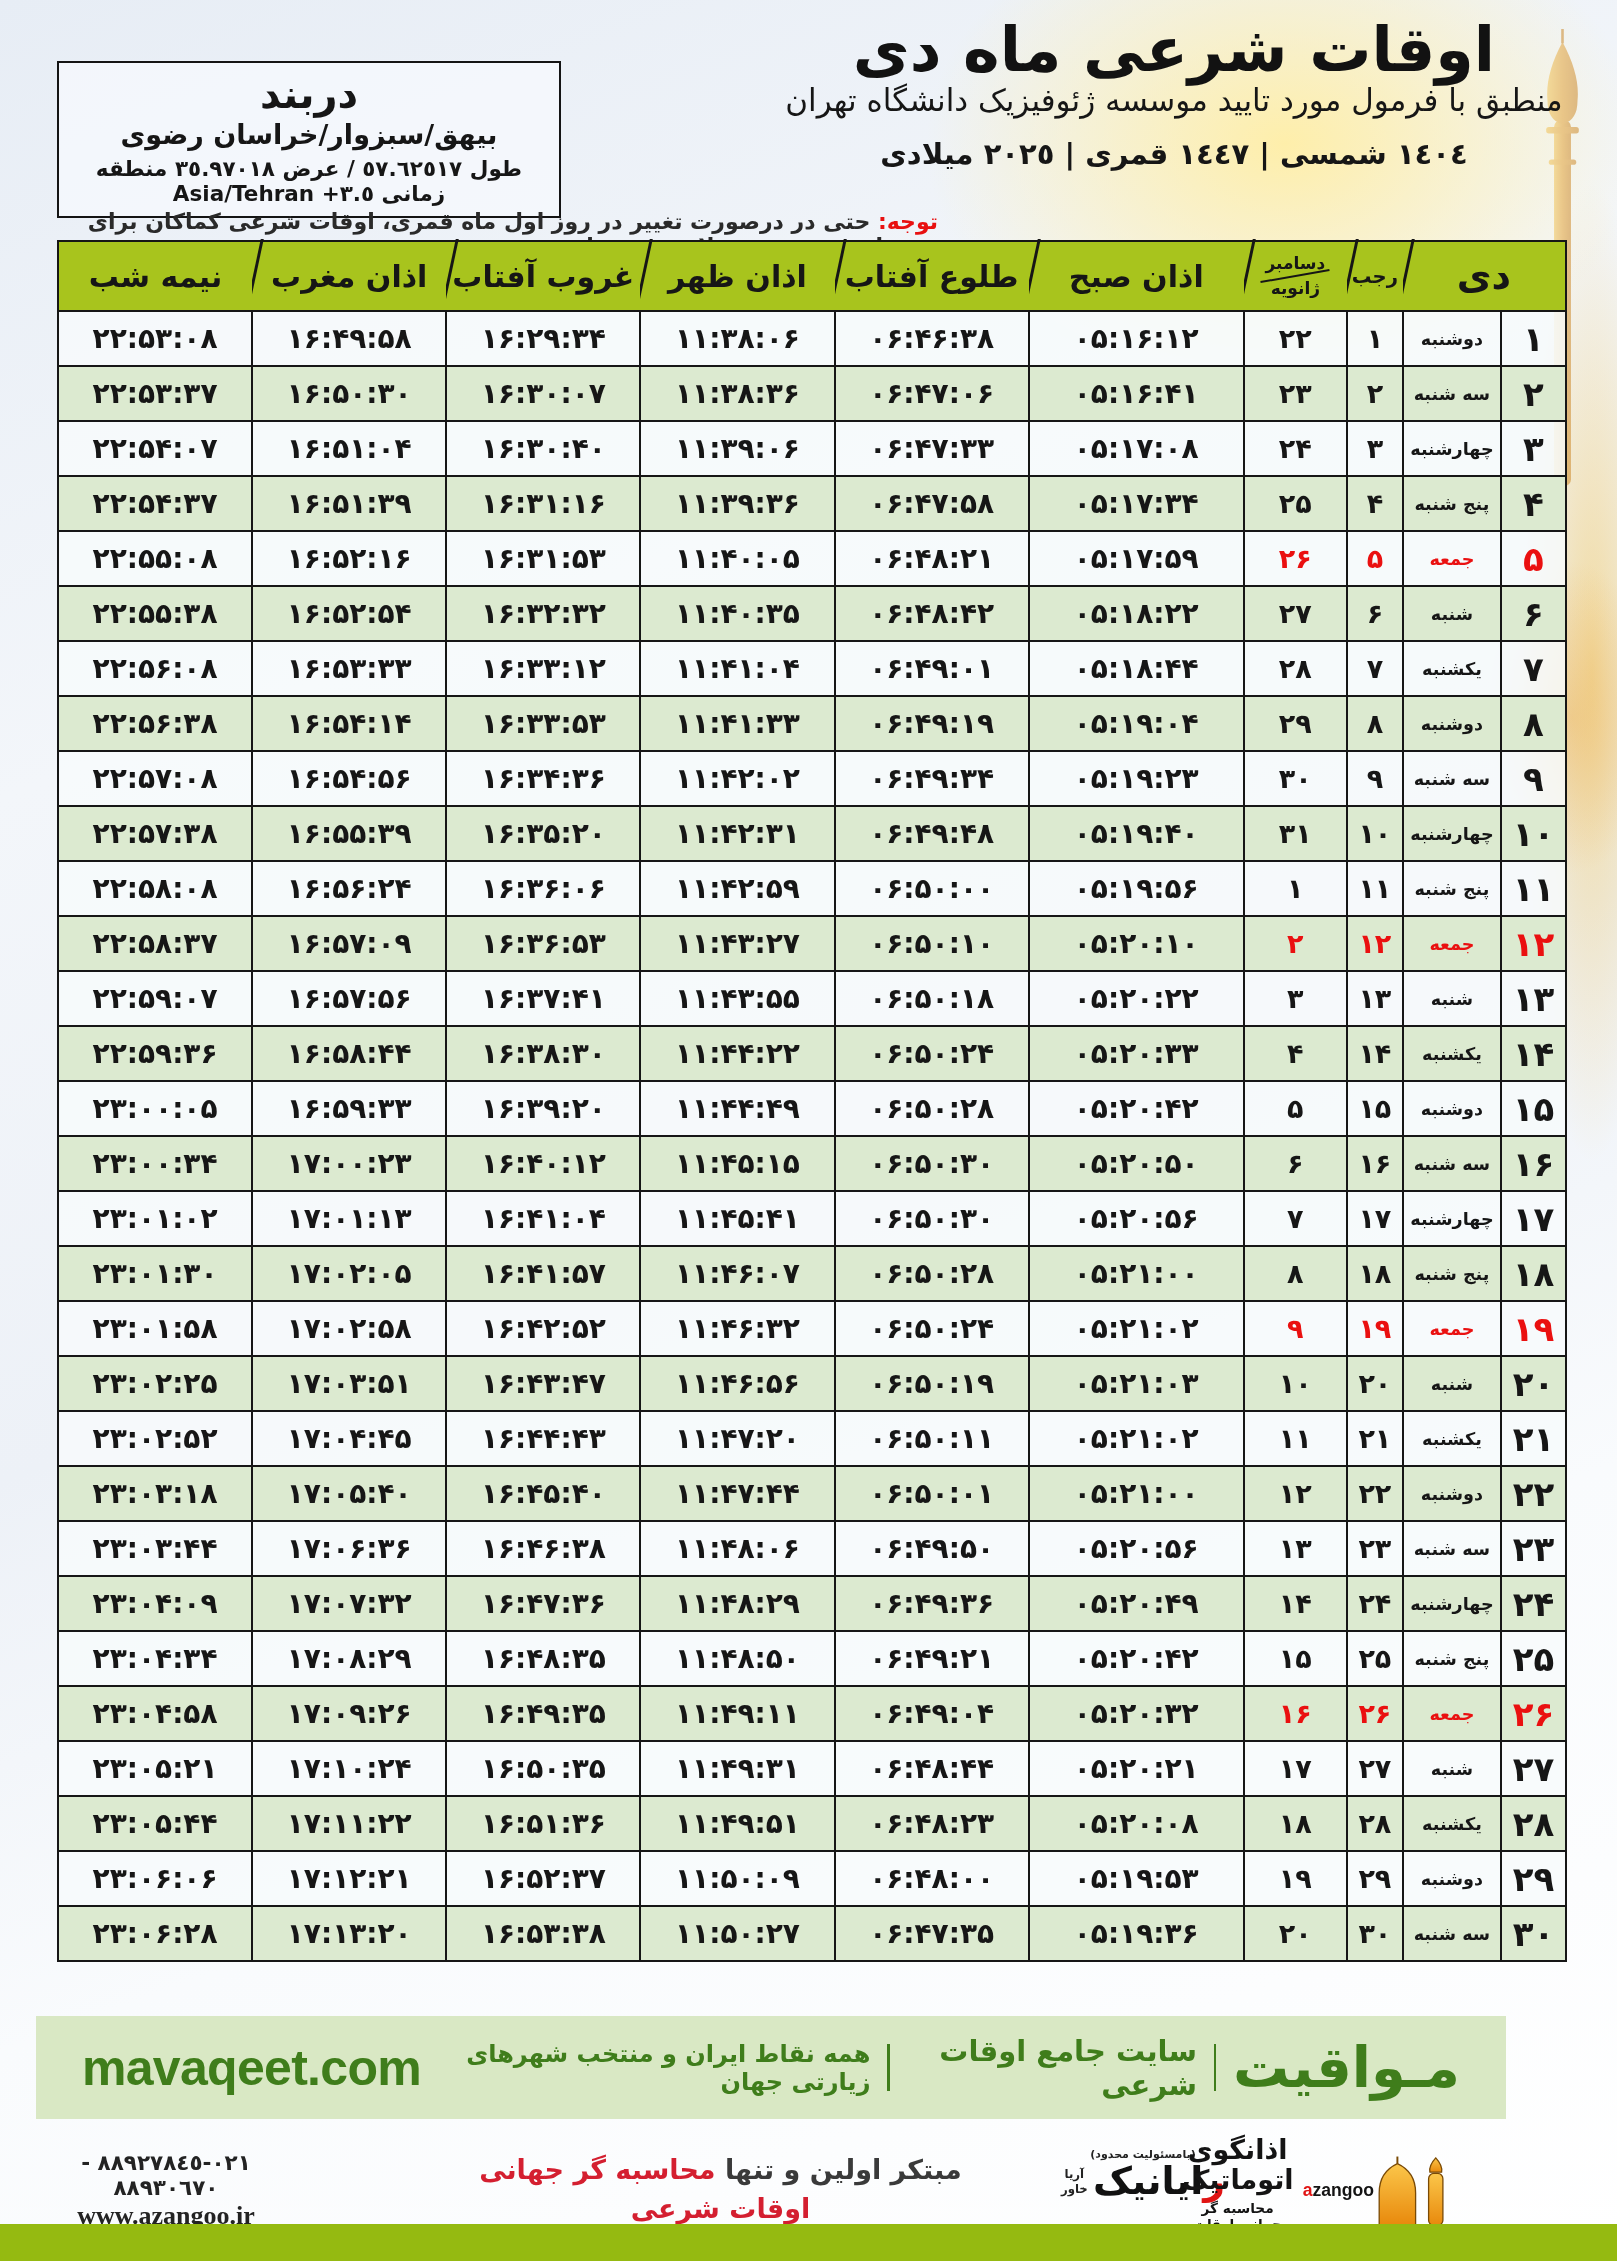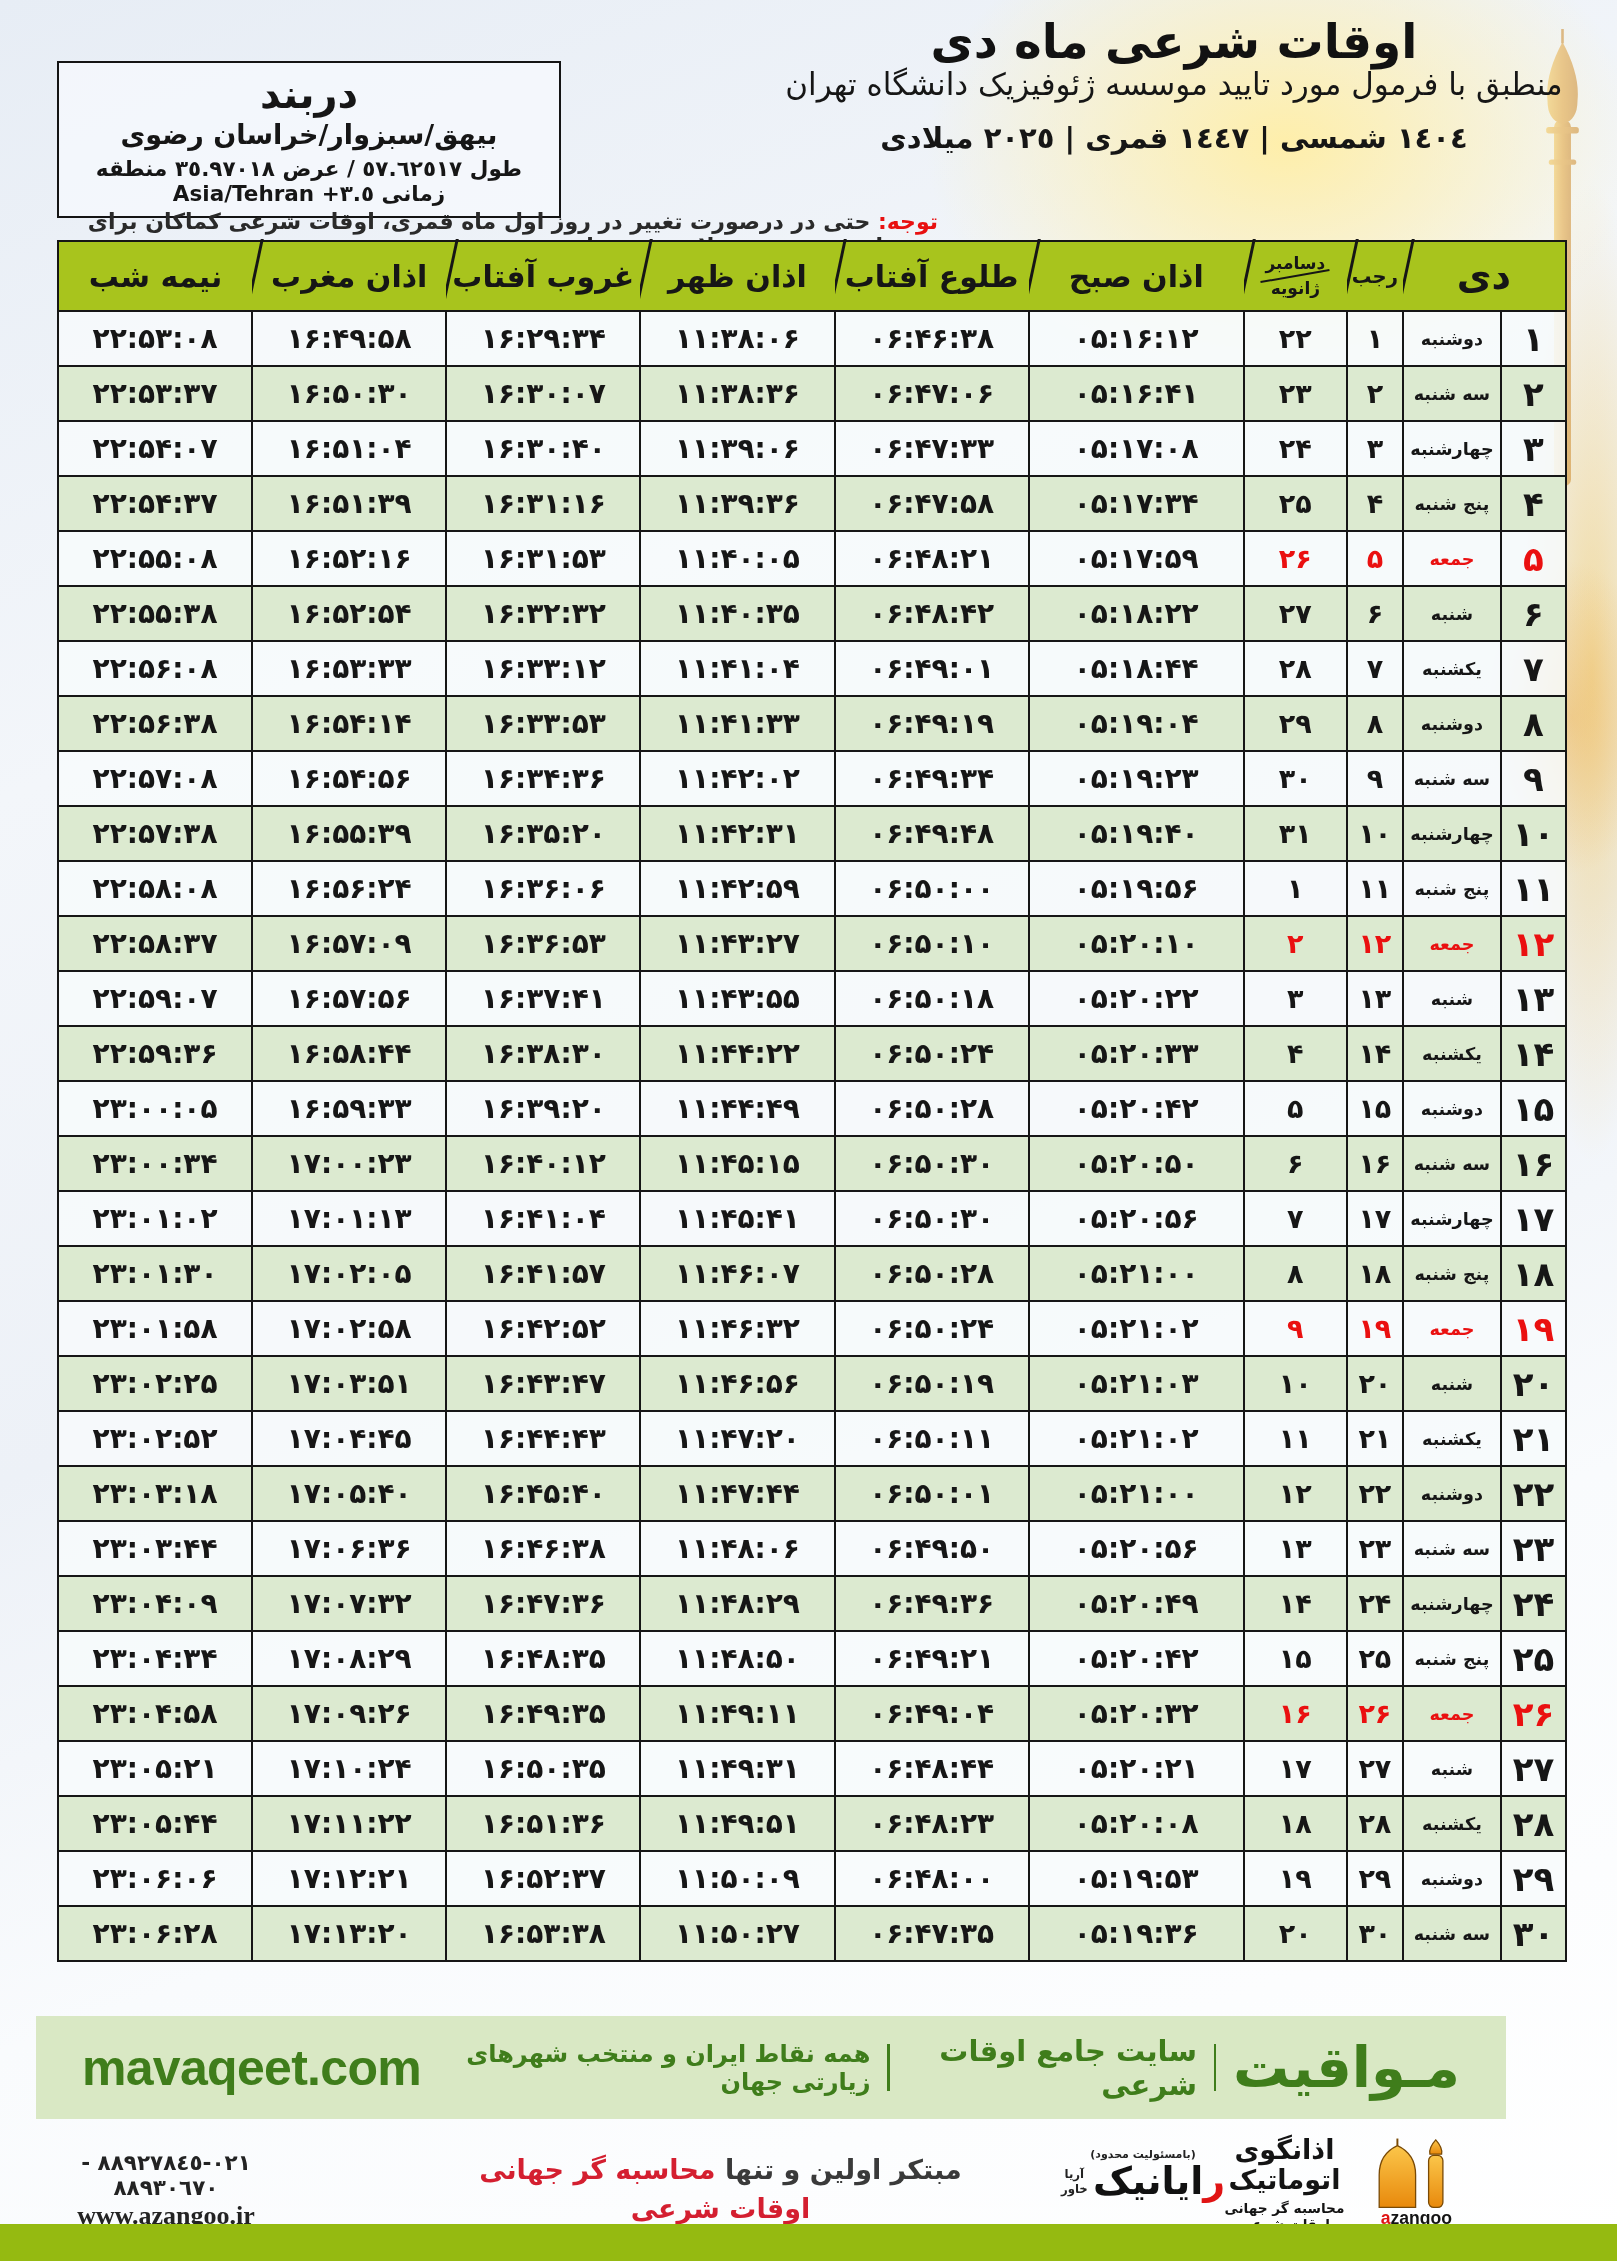--- a/index.html
+++ b/index.html
@@ -11,21 +11,21 @@
   .glow-title { position:absolute; left:926px; top:-104px; width:718px; height:496px; pointer-events:none;
     background:radial-gradient(closest-side, rgba(255,238,166,0.95), rgba(255,238,166,0)); }
   .glow-right { position:absolute; left:1520px; top:183px; width:144px; height:979px; pointer-events:none;
     background:radial-gradient(closest-side, rgba(243,198,88,0.55), rgba(243,198,88,0)); }
   .glow-dome { position:absolute; left:1487px; top:561px; width:170px; height:313px; pointer-events:none;
     background:radial-gradient(closest-side, rgba(236,170,70,0.4), rgba(236,170,70,0)); }
   .deco-minaret { position:absolute; left:1520px; top:29px; opacity:.5; pointer-events:none; }
 
   
   .titles { position:absolute; left:750px; top:17px; width:848px; text-align:center; direction:rtl; }
-  .main-title { font-size:47px; font-weight:bold; line-height:1.05; color:#121212; }
+  .main-title { font-size:62px; font-weight:bold; line-height:1.05; color:#121212; }
   .subtitle  { font-size:31px;  font-weight:normal; margin-top:0; }
   .years     { font-size:29px;  font-weight:bold; margin-top:19px; }
 
   
   .locbox { position:absolute; left:57px; top:61px; width:504px; box-sizing:border-box;
     border:2.6px solid #141414; background:rgba(247,250,253,0.72);
     text-align:center; direction:rtl; padding:9px 5.2px 10.4px; }
   .loc-city   { font-size:40px; font-weight:bold; line-height:1.1;text-align:center; }
   .loc-region { font-size:27px; font-weight:bold; margin-top:2.6px; }
   .loc-coords { font-size:21.5px; font-weight:bold; margin-top:6.5px; }
@@ -83,21 +83,21 @@
 
   .rayanik { position:absolute; left:1073px; top:2148px; width:140px; text-align:center; direction:rtl; }
   .ray-note { font-size:11px; font-weight:bold; color:#232323; }
   .ray-row  { display:flex; direction:rtl; align-items:center; justify-content:center; gap:5.2px; }
   .ray-name { font-size:38px; font-weight:bold; color:#111; line-height:1.1; }
   .ray-name .red { color:#e01414; }
   .ray-side { font-size:11.7px; font-weight:bold; color:#232323; line-height:1.25; }
 
   .azangoo { position:absolute; left:1204px; top:2135px; width:248px; display:flex; direction:rtl;
     align-items:center; gap:9px; }
-  .az-icon-col { display:flex; flex-direction:column; align-items:flex-start; }
+  .az-icon-col { display:flex; flex-direction:row; align-items:center; }
   .az-latin { font-size:17.6px; font-weight:bold; color:#141414; direction:ltr; margin-top:-1.3px;
     font-family:"Liberation Sans", sans-serif; }
   .az-latin .red { color:#e01414; }
   .az-texts { text-align:center; direction:rtl; }
   .az-title { font-size:27px; font-weight:bold; color:#141414; line-height:1.1; }
   .az-sub   { font-size:13.7px; font-weight:bold; color:#141414; margin-top:5.2px; }
 
   .strip { position:absolute; left:0; bottom:0; width:100%; height:37px; background:#95ba11; }
 </style>
 </head>

